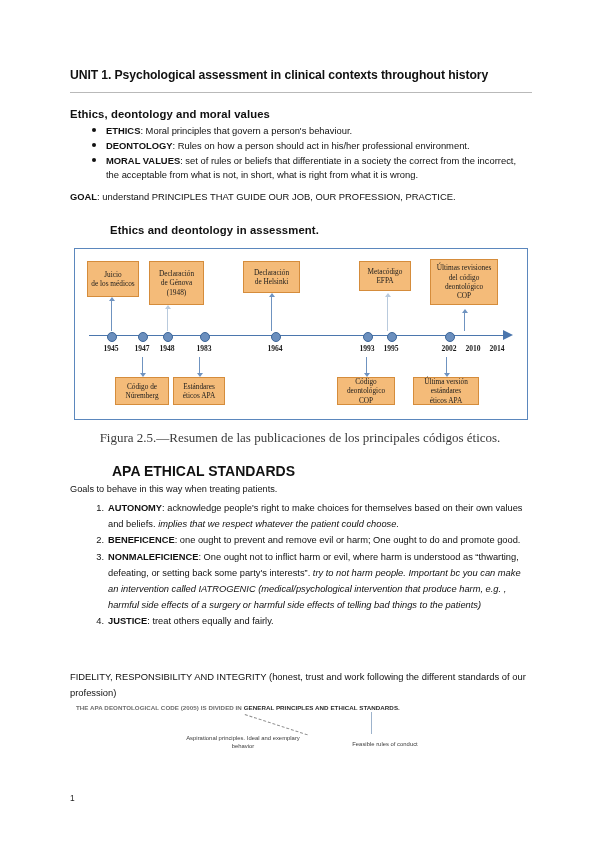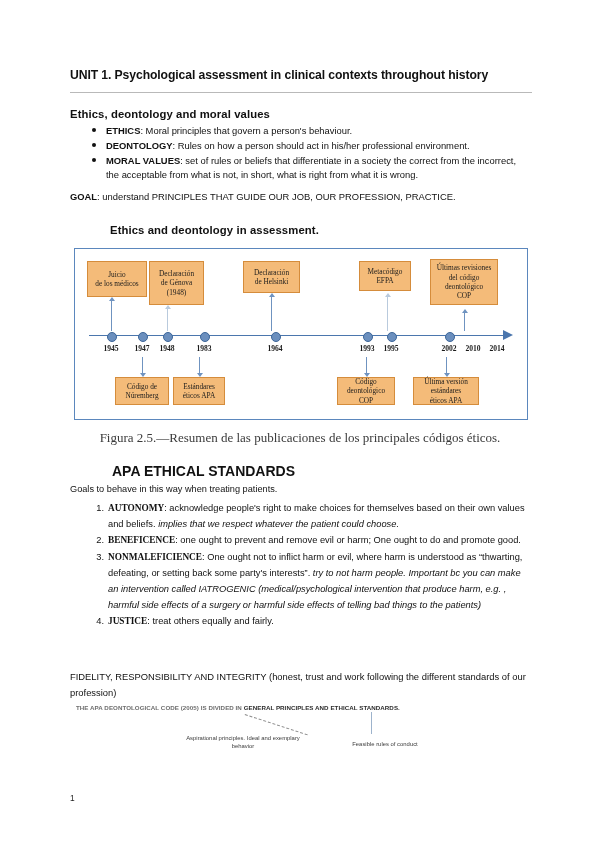--- a/index.html
+++ b/index.html
@@ -114,21 +114,21 @@
   }
   .numlist{position:absolute;left:70px;top:500px;width:462px;}
   .nitem{
     position:relative;padding-left:38px;margin-bottom:0px;
     font-size:9.3px;line-height:16.2px;
   }
   .nitem .num{
     position:absolute;left:16px;top:0;width:18px;text-align:right;
     font-size:9.3px;
   }
-  .nitem b{font-weight:bold;font-family:Liberation Serif, serif;}
+  .nitem b{font-weight:bold;}
   .nitem i{font-style:italic;}
 
   .fidelity{
     position:absolute;left:70px;top:669px;width:462px;
     font-size:9.4px;line-height:16px;
   }
 
   
   .faded-line{
     position:absolute;left:76px;top:704px;width:456px;
@@ -205,21 +205,21 @@
     <div class="year" style="left:67px">1947</div>
     <div class="year" style="left:92px">1948</div>
     <div class="year" style="left:129px">1983</div>
     <div class="year" style="left:200px">1964</div>
     <div class="year" style="left:292px">1993</div>
     <div class="year" style="left:316px">1995</div>
     <div class="year" style="left:374px">2002</div>
     <div class="year" style="left:398px">2010</div>
     <div class="year" style="left:422px">2014</div>
 
-    <div class="tbox" style="left:12px;top:12px;width:60px;height:36px;">Juicio<br>de los médicos</div>
+    <div class="tbox" style="left:12px;top:12px;width:52px;height:36px;">Juicio<br>de los médicos</div>
     <div class="conn" style="left:36px;top:52px;height:30px;"></div>
     <div class="arrow-up" style="left:33.5px;top:48px;"></div>
 
     <div class="tbox" style="left:74px;top:12px;width:55px;height:44px;">Declaración<br>de Génova<br>(1948)</div>
     <div class="conn faint" style="left:92px;top:60px;height:22px;"></div>
     <div class="arrow-up faint" style="left:89.5px;top:56px;"></div>
 
     <div class="tbox" style="left:168px;top:12px;width:57px;height:32px;">Declaración<br>de Helsinki</div>
     <div class="conn" style="left:196px;top:48px;height:34px;"></div>
     <div class="arrow-up" style="left:193.5px;top:44px;"></div>

